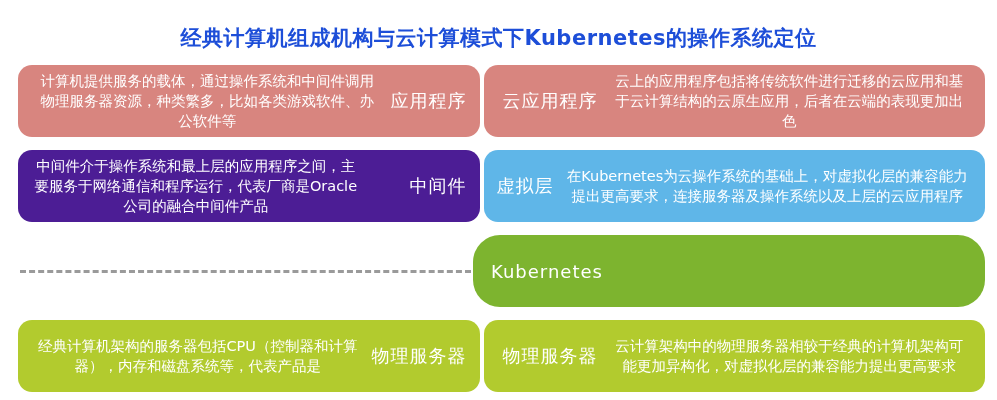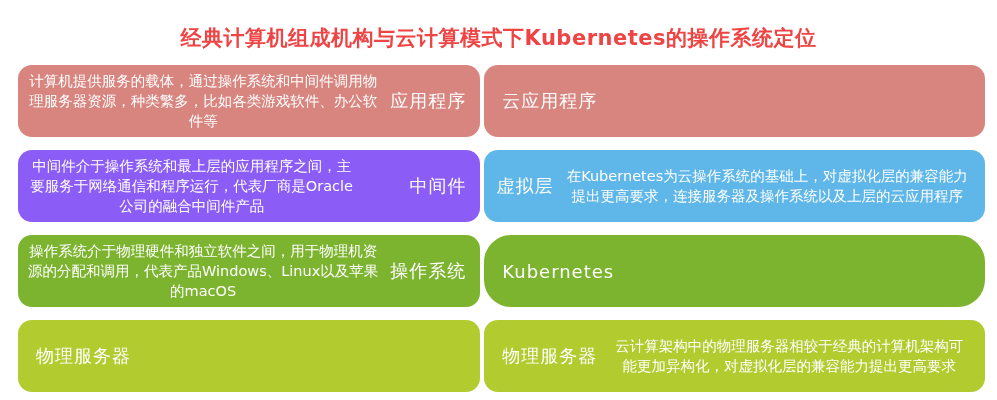--- a/index.html
+++ b/index.html
@@ -28,21 +28,21 @@
     align-items: stretch;
     height: 72px;
     margin-bottom: 13px;
   }
   .block {
     border-radius: 14px;
     display: flex;
     align-items: center;
     color: #ffffff;
   }
-  .block.left  { width: 473px; padding: 0 14px 0 8px; }
+  .block.left  { width: 473px; padding: 0 14px 0 16px; }
   .block.right { width: 512px; padding: 0 16px 0 18px; }
   .desc {
     flex: 1;
     font-size: 14.5px;
     line-height: 1.38;
     text-align: center;
     word-break: break-all;
   }
   .label {
     font-size: 18px;
@@ -57,60 +57,58 @@
     align-self: center;
     height: 0;
     border-top: 3px dashed #9a9a9a;
     margin: 0 2px;
   }
 </style>
 </head>
 <body>
 
 <div class="canvas">
-  <h1 class="title" style="color: #ef4444;">经典计算机组成机构与云计算模式下Kubernetes的操作系统定位</h1>
+  <h1 class="title" style="color: #1d4ed8;">经典计算机组成机构与云计算模式下Kubernetes的操作系统定位</h1>
 
   <div class="rows">
 
     <div class="row">
       <div class="block left" style="background-color: rgb(216, 133, 127);">
         <div class="desc">计算机提供服务的载体，通过操作系统和中间件调用物理服务器资源，种类繁多，比如各类游戏软件、办公软件等</div>
         <div class="label">应用程序</div>
       </div>
       <div class="connector" style="border-top-color: rgb(154, 154, 154);"></div>
       <div class="block right" style="background-color: rgb(216, 133, 127);">
         <div class="label">云应用程序</div>
+        <div class="desc">云上的应用程序包括将传统软件进行迁移的云应用和基于云计算结构的云原生应用，后者在云端的表现更加出色</div>
       </div>
     </div>
 
     <div class="row">
-      <div class="block left" style="background-color: #8b5cf6; gap: 42px;">
+      <div class="block left" style="background-color: #4c1d95; gap: 42px;">
         <div class="desc">中间件介于操作系统和最上层的应用程序之间，主要服务于网络通信和程序运行，代表厂商是Oracle公司的融合中间件产品</div>
         <div class="label">中间件</div>
       </div>
       <div class="connector" style="border-top-color: rgb(154, 154, 154);"></div>
       <div class="block right" style="background-color: rgb(95, 182, 232); padding-left: 12px;">
         <div class="label">虚拟层</div>
         <div class="desc">在Kubernetes为云操作系统的基础上，对虚拟化层的兼容能力提出更高要求，连接服务器及操作系统以及上层的云应用程序</div>
       </div>
     </div>
 
     <div class="row">
-      <div class="block left" style="background-color: rgb(125, 180, 47);">
-        <div class="desc">操作系统介于物理硬件和独立软件之间，用于物理机资源的分配和调用，代表产品Windows、Linux以及苹果的macOS</div>
-        <div class="label">操作系统</div>
-      </div>
       <div class="connector" style="border-top-color: rgb(154, 154, 154);"></div>
       <div class="block right" style="background-color: rgb(125, 180, 47); border-radius: 27px;">
         <div class="label">Kubernetes</div>
       </div>
     </div>
 
     <div class="row">
       <div class="block left" style="background-color: rgb(178, 203, 46);">
+        <div class="desc">经典计算机架构的服务器包括CPU（控制器和计算器），内存和磁盘系统等，代表产品是</div>
         <div class="label">物理服务器</div>
       </div>
       <div class="connector" style="border-top-color: rgb(154, 154, 154);"></div>
       <div class="block right" style="background-color: rgb(178, 203, 46);">
         <div class="label">物理服务器</div>
         <div class="desc">云计算架构中的物理服务器相较于经典的计算机架构可能更加异构化，对虚拟化层的兼容能力提出更高要求</div>
       </div>
     </div>
 
   </div>

